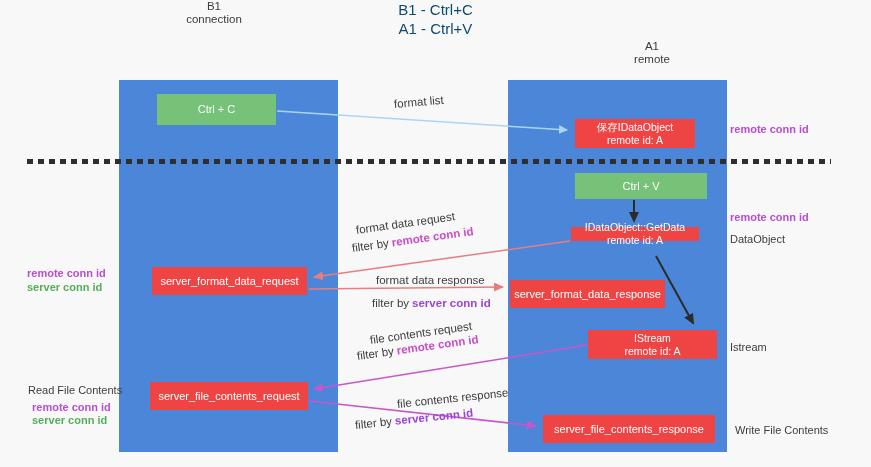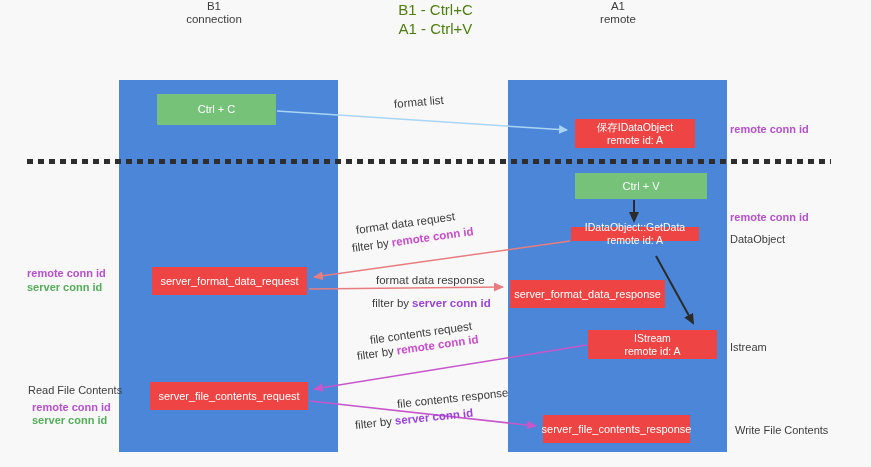--- a/index.html
+++ b/index.html
@@ -1,21 +1,21 @@
 <!DOCTYPE html>
 <html><head>
 <meta charset="utf-8">
 <style>
   html,body{margin:0;padding:0;}
   .canvas{
     position:relative;width:871px;height:467px;background:#f8f8f9;
     font-family:"Liberation Sans",sans-serif;overflow:hidden;
   }
   .abs{position:absolute;}
-  .title{left:0;top:7;width:871px;text-align:center;font-size:15px;line-height:19px;color:#4d7c0f;}
+  .title{left:0;top:7;width:871px;text-align:center;font-size:15px;line-height:19px;color:#0c4a6e;}
   .col-header{top:49;width:120px;text-align:center;font-size:11.5px;line-height:13px;color:#3c3c3c;}
   .column{background:#4c86d8;top:80px;width:219px;height:372px;}
   .box{display:flex;flex-direction:column;align-items:center;justify-content:center;
        color:#fff;text-align:center;line-height:13px;}
   .box.orange{background:#ef4444;}
   .box.green{background:#76c279;}
   .fs11{font-size:11px;}
   .fs10{font-size:10.5px;}
   .dashes{left:27px;top:159px;width:804px;height:5px;
     background:repeating-linear-gradient(90deg,#2e2e2e 0 6px,transparent 6px 11px);}
@@ -35,21 +35,21 @@
 
   <div class="abs title">
     <div>B1 - Ctrl+C</div>
     <div>A1 - Ctrl+V</div>
   </div>
 
   <div class="abs col-header" style="left:154px;">
     <div>B1</div>
     <div>connection</div>
   </div>
-  <div class="abs col-header" style="left:558px;">
+  <div class="abs col-header" style="left:592px;margin-top:40px;">
     <div>A1</div>
     <div>remote</div>
   </div>
 
   <div class="abs column" style="left:119px;"></div>
   <div class="abs column" style="left:508px;"></div>
 
   <div class="abs dashes"></div>
 
   <div class="abs box green fs11" style="left:157px;top:94px;width:119px;height:31px;">
@@ -73,21 +73,21 @@
     <div>IDataObject::GetData</div>
     <div>remote id: A</div>
   </div>
   <div class="abs box orange fs11" style="left:510px;top:280px;width:155px;height:28px;">
     <div>server_format_data_response</div>
   </div>
   <div class="abs box orange fs10" style="left:588px;top:330px;width:129px;height:29px;">
     <div>IStream</div>
     <div>remote id: A</div>
   </div>
-  <div class="abs box orange fs11" style="left:543px;top:415px;width:147px;height:28px;">
+  <div class="abs box orange fs11" style="left:543px;top:415px;width:172px;height:28px;">
     <div>server_file_contents_response</div>
   </div>
 
   <svg class="overlay" width="871" height="467">
     <defs>
       <marker id="ah-blue" markerUnits="userSpaceOnUse" markerWidth="9" markerHeight="9" refX="8" refY="4.5" orient="auto">
         <path d="M0,0 L9,4.5 L0,9 Z" fill="#a9d5f5"></path>
       </marker>
       <marker id="ah-black" markerUnits="userSpaceOnUse" markerWidth="11" markerHeight="10" refX="9" refY="5" orient="auto">
         <path d="M0,0 L11,5 L0,10 Z" fill="#2b2b2b"></path>

